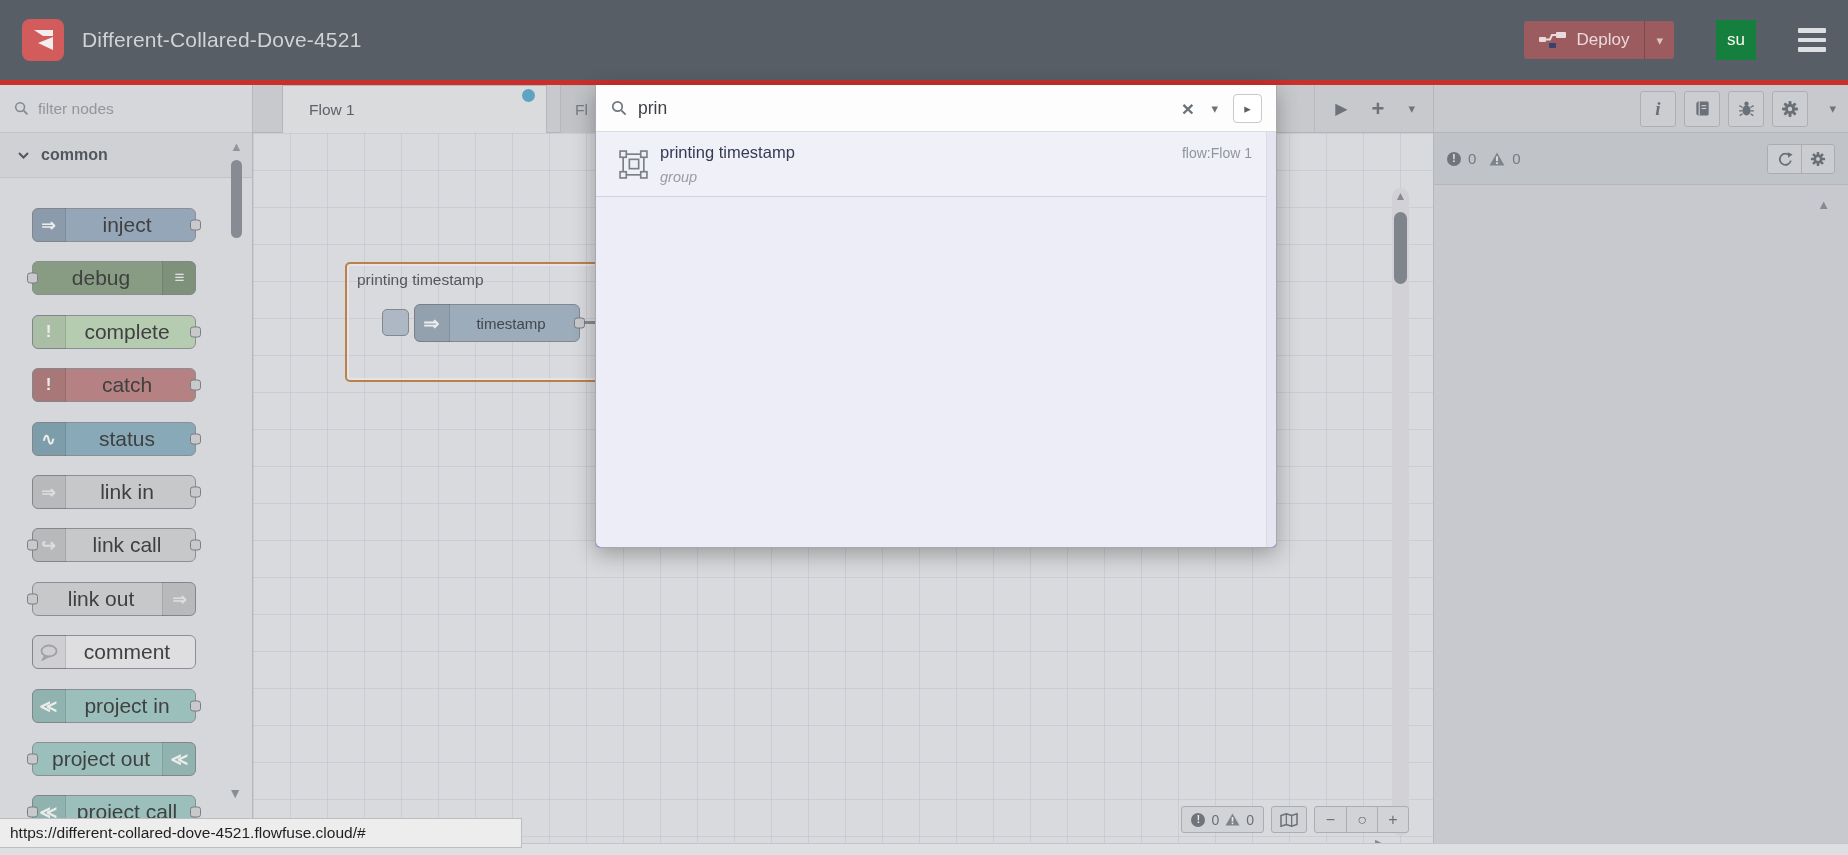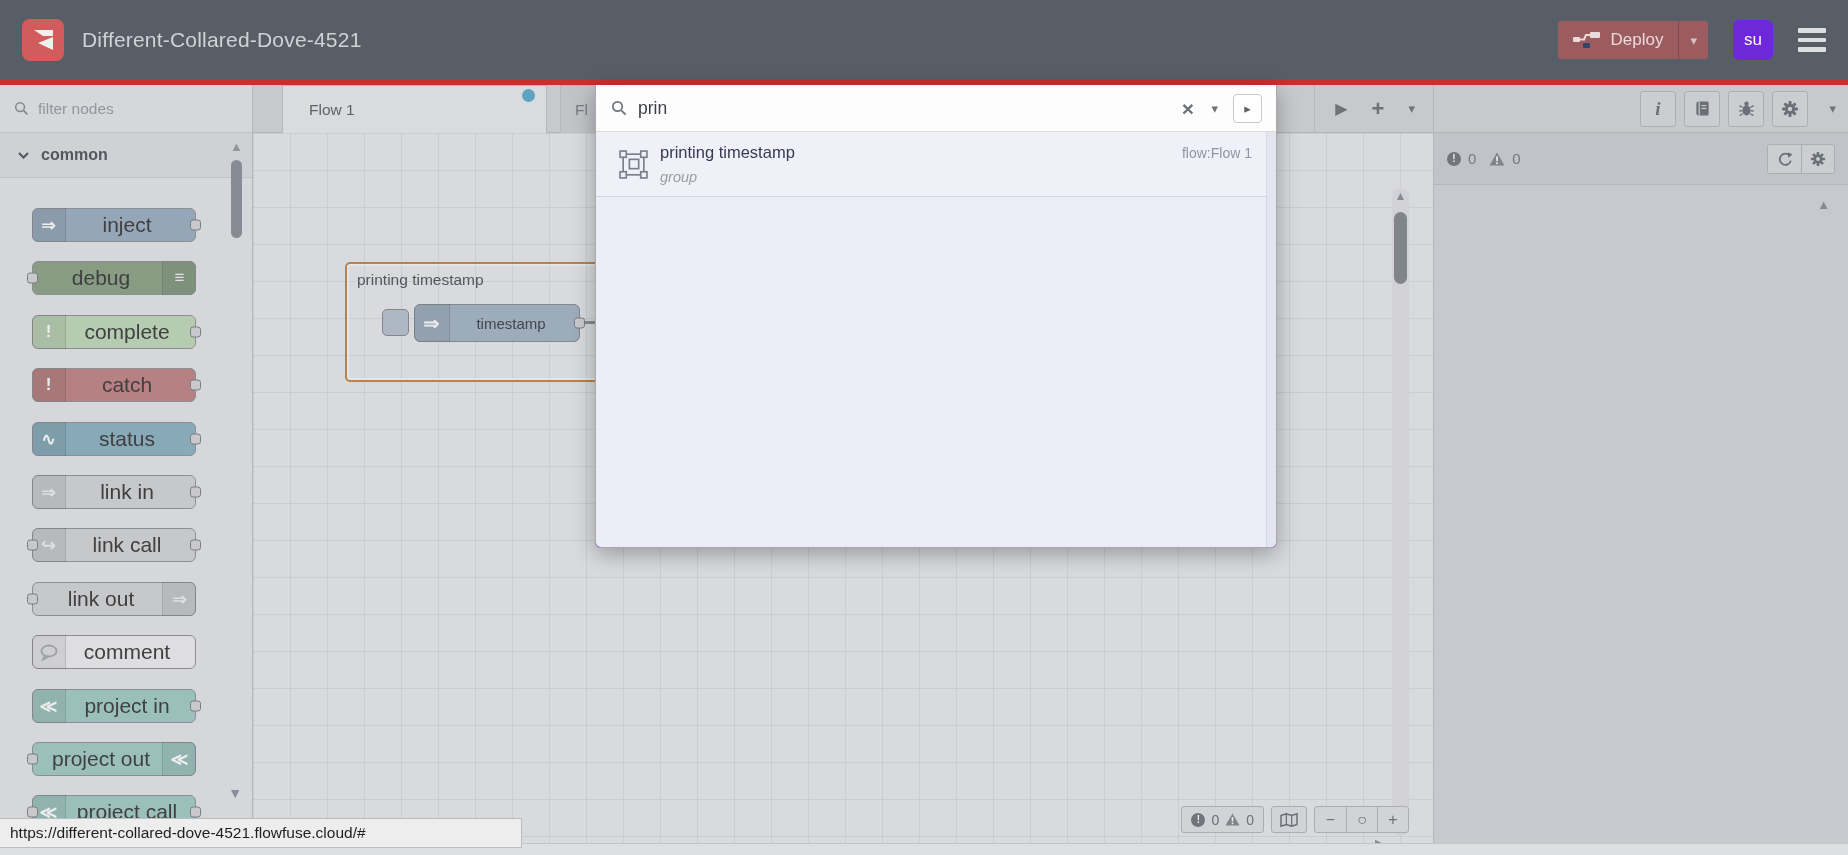--- a/index.html
+++ b/index.html
@@ -3,25 +3,25 @@
 <meta charset="utf-8">
 <style>
   * { margin:0; padding:0; box-sizing:border-box; }
   html,body { width:1848px; height:855px; overflow:hidden; font-family:"Liberation Sans", sans-serif; background:#e9eaec; }
   body { position:relative; }
 
   
   .header { height:80px; background:#585e66; display:flex; align-items:center; padding:8px 22px; }
   .logo { width:42px; height:42px; flex:0 0 auto; }
   .app-title { color:#cfd3d6; font-size:21px; margin-left:18px; letter-spacing:.2px; }
-  .header-right { margin-left:auto; display:flex; align-items:center; gap:25px; }
+  .header-right { margin-left:auto; display:flex; align-items:center; gap:42px; }
   .deploy { display:flex; height:38px; background:#9c5b5e; border-radius:3px; color:#eadadb; align-items:center; cursor:pointer; }
   .deploy-main { display:flex; gap:11px; padding:0 15px; align-items:center; font-size:17px; }
   .deploy-caret { border-left:1px solid #7e484c; padding:0 11px; height:100%; display:flex; align-items:center; color:#d8c3c4; font-size:13px; }
-  .avatar { width:40px; height:40px; border-radius:6px; background:#6d28d9; color:#fbf9ee; display:flex; align-items:center; justify-content:center; font-size:17px; }
+  .avatar { width:40px; height:40px; border-radius:0; background:#15803d; color:#fbf9ee; display:flex; align-items:center; justify-content:center; font-size:17px; }
   .hamburger { display:flex; flex-direction:column; gap:5px; cursor:pointer; }
   .hamburger span { width:28px; height:4.5px; background:#dde0e3; border-radius:1px; }
   .redline { height:5px; background:#c9302c; }
 
   
   .main { position:relative; display:flex; height:758px; }
 
   
   .palette { width:253px; flex:0 0 auto; border-right:1px solid #c2c4c8; background:#e7e8ea; position:relative; overflow:hidden; }
   .palette-filter { height:48px; border-bottom:1px solid #cfd1d4; display:flex; align-items:center; padding:0 14px; gap:9px; }

